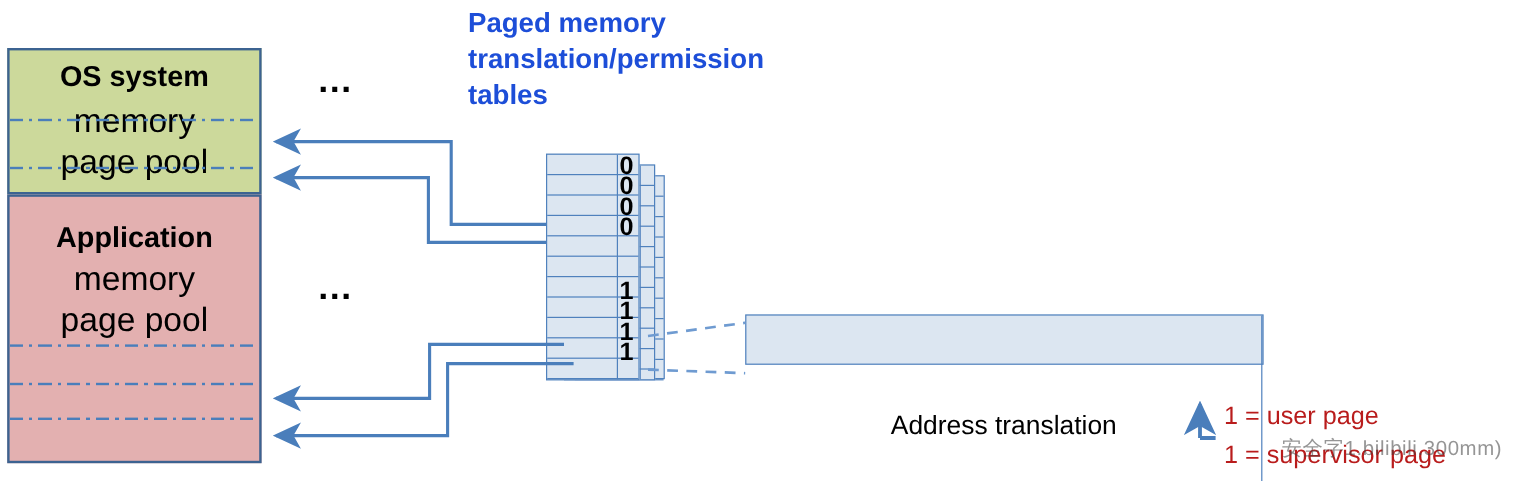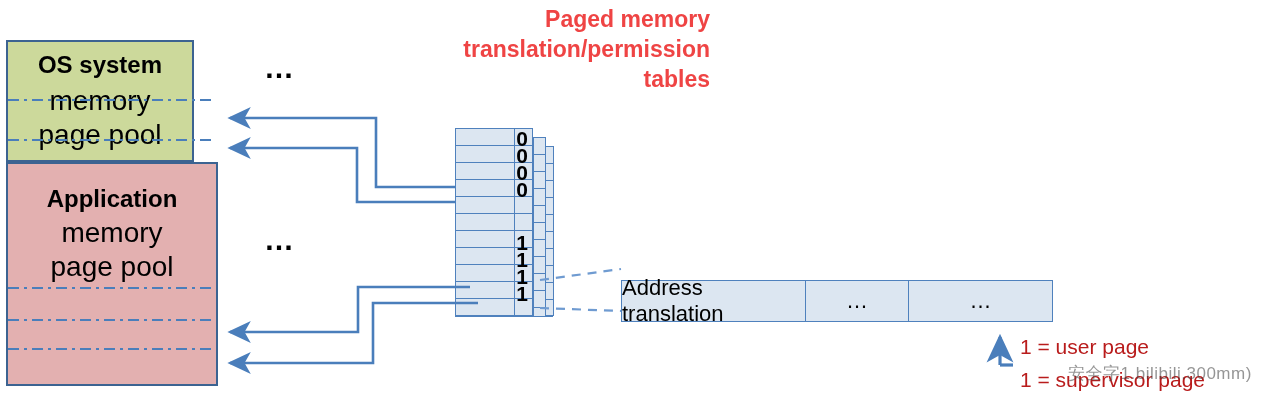--- a/index.html
+++ b/index.html
@@ -14,21 +14,21 @@
 
   
   .pool{
     position:absolute;
     box-sizing:border-box;
     border:2px solid #3c6391;
     text-align:center;
     color:#000;
   }
   #pool-os{
-    left:6px;top:40px;width:188px;height:122px;
+    left:6px;top:40px;width:212px;height:122px;
     background:#ccd99b;
   }
   #pool-app{
     left:6px;top:162px;width:212px;height:224px;
     background:#e3b0b0;
     text-align:center;
   }
   .pool .ln{
     position:absolute;left:0;width:100%;
     font-size:28px;line-height:26px;
@@ -57,22 +57,22 @@
   
   .dots{
     position:absolute;
     font-size:30px;font-weight:bold;color:#000;
     letter-spacing:3px;line-height:1;
   }
 
   
   #title{
     position:absolute;left:390px;top:4px;width:320px;
-    text-align:right;font-weight:bold;font-size:23px;
-    line-height:30px;color:#ef4444;
+    text-align:left;font-weight:bold;font-size:23px;
+    line-height:30px;color:#1d4ed8;
   }
 
   
   .ptable{
     position:absolute;
     box-sizing:border-box;
     border:1.5px solid #4f81bd;
     background:#dce6f1;
   }
   .prow{
@@ -88,25 +88,25 @@
   }
   .bitlbl{
     position:absolute;
     font-size:21px;font-weight:bold;
     line-height:17px;color:#000;
     text-align:center;width:18px;
   }
 
   
   #pte{
-    position:absolute;left:621px;top:280px;width:432px;height:42px;
+    position:absolute;left:621px;top:262px;width:432px;height:42px;
     box-sizing:border-box;
     border:1.5px solid #4f81bd;
     background:#dce6f1;
-    display:flex;align-items:stretch;
+    display:flex;align-items:stretch;flex-direction:column;
   }
   #pte .cell{
     display:flex;align-items:center;justify-content:center;
     font-size:22px;color:#000;
     border-right:1.5px solid #4f81bd;
     box-sizing:border-box;
   }
   #pte .cell:last-child{border-right:none;}
   .c-addr{flex:0 0 184px;}
   .c-dots1{flex:0 0 103px;}

